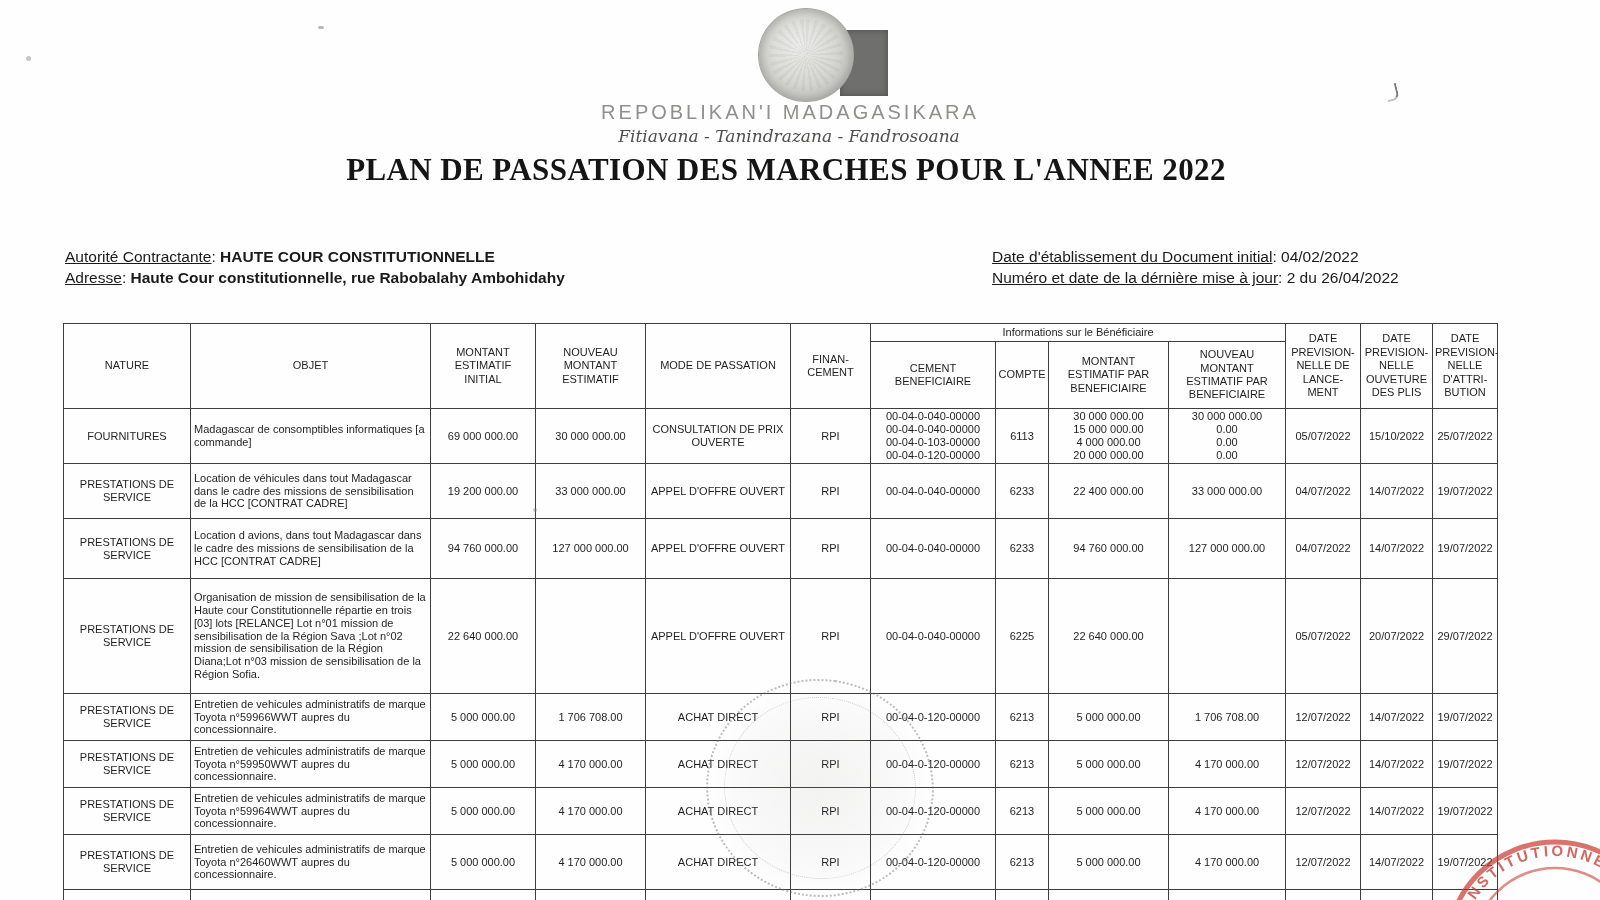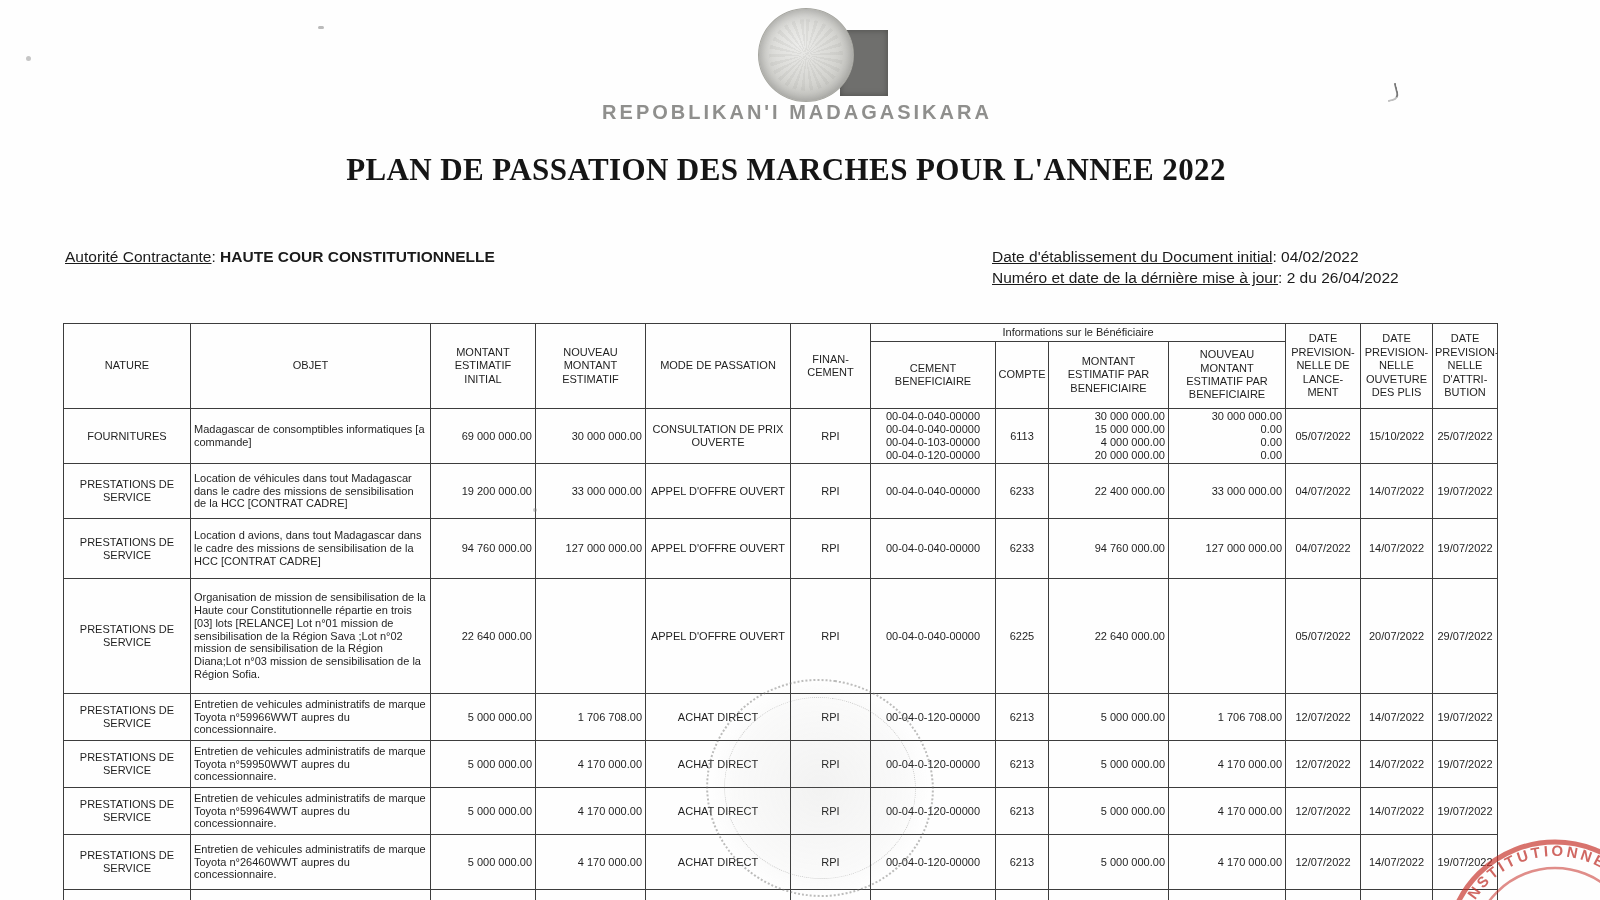--- a/index.html
+++ b/index.html
@@ -13,22 +13,22 @@
   .seal-oval{
     position:absolute;left:0;top:0;width:94px;height:92px;border-radius:50%;
     background:radial-gradient(circle at 42% 38%, #ececea 0%, #d6d6d2 50%, #bcbcb7 100%);
     border:1px solid #a6a6a0;box-shadow:inset 0 0 14px rgba(90,90,88,.55);
   }
   .seal-oval::after{
     content:"";position:absolute;inset:10px;border-radius:50%;
     background:repeating-conic-gradient(rgba(120,120,115,.18) 0 6deg, transparent 6deg 14deg);
     opacity:.5;border-radius:50%;
   }
-  .republic{position:absolute;left:8px;top:101px;width:1578px;text-align:center;
-    font-size:20px;font-weight:bold;letter-spacing:3px;color:#8f8f8d;}
+  .republic{position:absolute;left:1px;top:101px;width:1578px;text-align:center;
+    font-size:20px;font-weight:normal;letter-spacing:3px;color:#8f8f8d;}
   .motto{position:absolute;left:0;top:126px;width:1578px;text-align:center;
     font-family:"DejaVu Serif",serif;font-style:italic;font-size:17px;color:#4f4f4d;}
   .doc-title{position:absolute;left:0;top:152px;width:1572px;text-align:center;
     font-size:31px;font-weight:bold;color:#151515;letter-spacing:.4px;font-family:Liberation Serif, serif;}
   
   .info-block{position:absolute;top:246px;font-size:15.5px;line-height:1.38;color:#1a1a1a;}
   .info-left{left:65px;}
   .info-right{left:992px;}
   .info-line .lbl .u{text-decoration:underline;}
   .info-line .lbl::after{content:": ";}
@@ -40,21 +40,21 @@
     border-collapse:collapse;table-layout:fixed;font-size:11px;color:#1f1f1f;
     background:transparent;
   }
   table.plan th,table.plan td{border:1px solid #3d3d3d;white-space:pre-line;overflow:hidden;}
   table.plan thead tr.group-row{height:18px;}
   table.plan thead tr.sub-row{height:67px;}
   table.plan th{font-weight:normal;text-align:center;vertical-align:middle;line-height:1.22;padding:1px 2px;}
   th.group{font-size:11px;}
   table.plan td{padding:1px 3px;vertical-align:middle;line-height:1.18;}
   td.c-left{text-align:left;padding-left:4px;}
-  td.c-right{text-align:right;padding-right:3px;margin-left:8px;}
+  td.c-right{text-align:center;padding-right:3px;margin-left:8px;}
   td.c-center{text-align:center;}
   tbody tr:nth-child(1){height:55px;}
   tbody tr:nth-child(2){height:55px;}
   tbody tr:nth-child(3){height:60px;}
   tbody tr:nth-child(4){height:115px;}
   tbody tr:nth-child(5){height:47px;}
   tbody tr:nth-child(6){height:47px;}
   tbody tr:nth-child(7){height:47px;}
   tbody tr:nth-child(8){height:55px;}
   tbody tr:nth-child(9){height:45px;}
@@ -83,25 +83,29 @@
 <body>
 
 <div class="page">
 
   <div class="seal-wrap">
     <div class="seal-square"></div>
     <div class="seal-oval"></div>
   </div>
 
   <div class="republic">REPOBLIKAN'I MADAGASIKARA</div>
+  <div class="motto">Fitiavana - Tanindrazana - Fandrosoana</div>
   <div class="doc-title">PLAN DE PASSATION DES MARCHES POUR L'ANNEE 2022</div>
 
   <div class="info-block info-left">
     <div class="info-line">
       <span class="lbl"><span class="u">Autorité Contractante</span></span><span class="val">HAUTE COUR CONSTITUTIONNELLE</span>
+    </div>
+    <div class="info-line">
+      <span class="lbl"><span class="u">Adresse</span></span><span class="val">Haute Cour constitutionnelle, rue Rabobalahy Ambohidahy</span>
     </div>
   </div>
 
   <div class="info-block info-right">
     <div class="info-line">
       <span class="lbl"><span class="u">Date d'établissement du Document initial</span></span><span class="val">04/02/2022</span>
     </div>
     <div class="info-line">
       <span class="lbl"><span class="u">Numéro et date de la dérnière mise à jour</span></span><span class="val">2 du 26/04/2022</span>
     </div>

